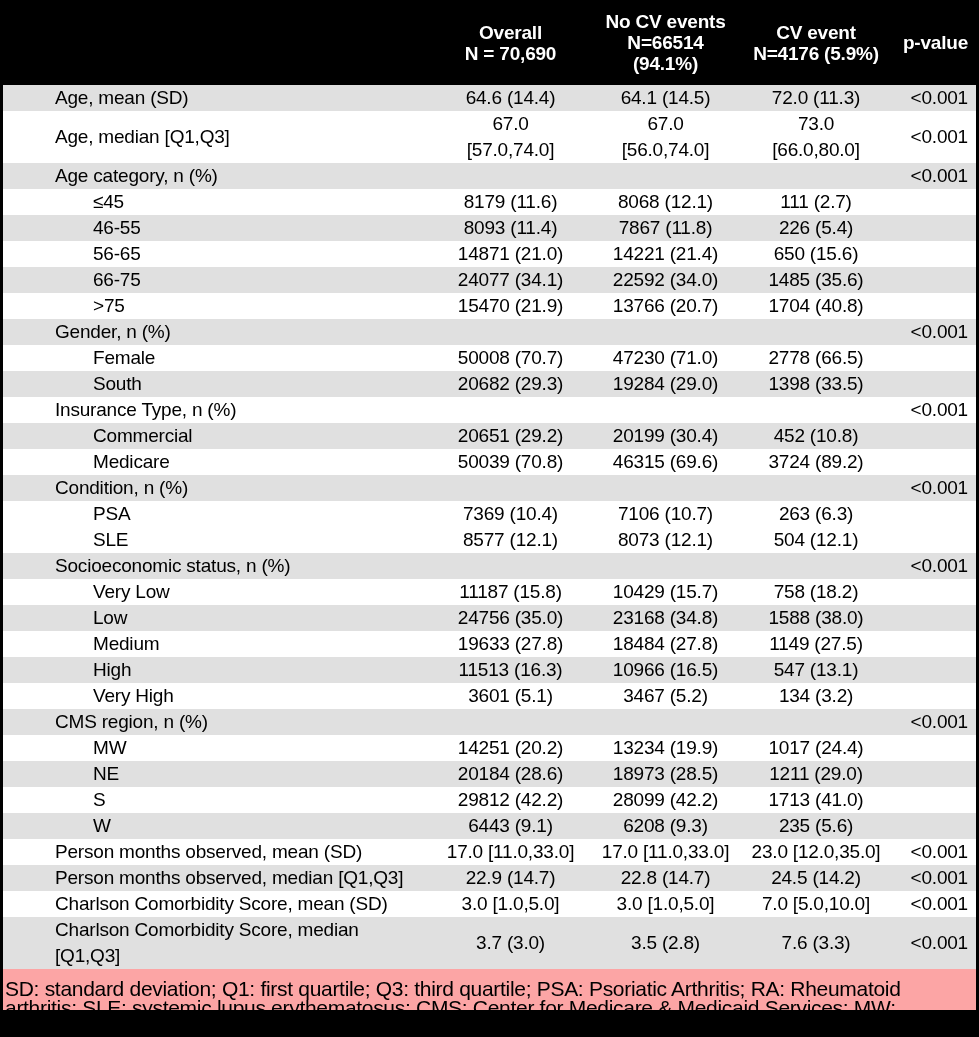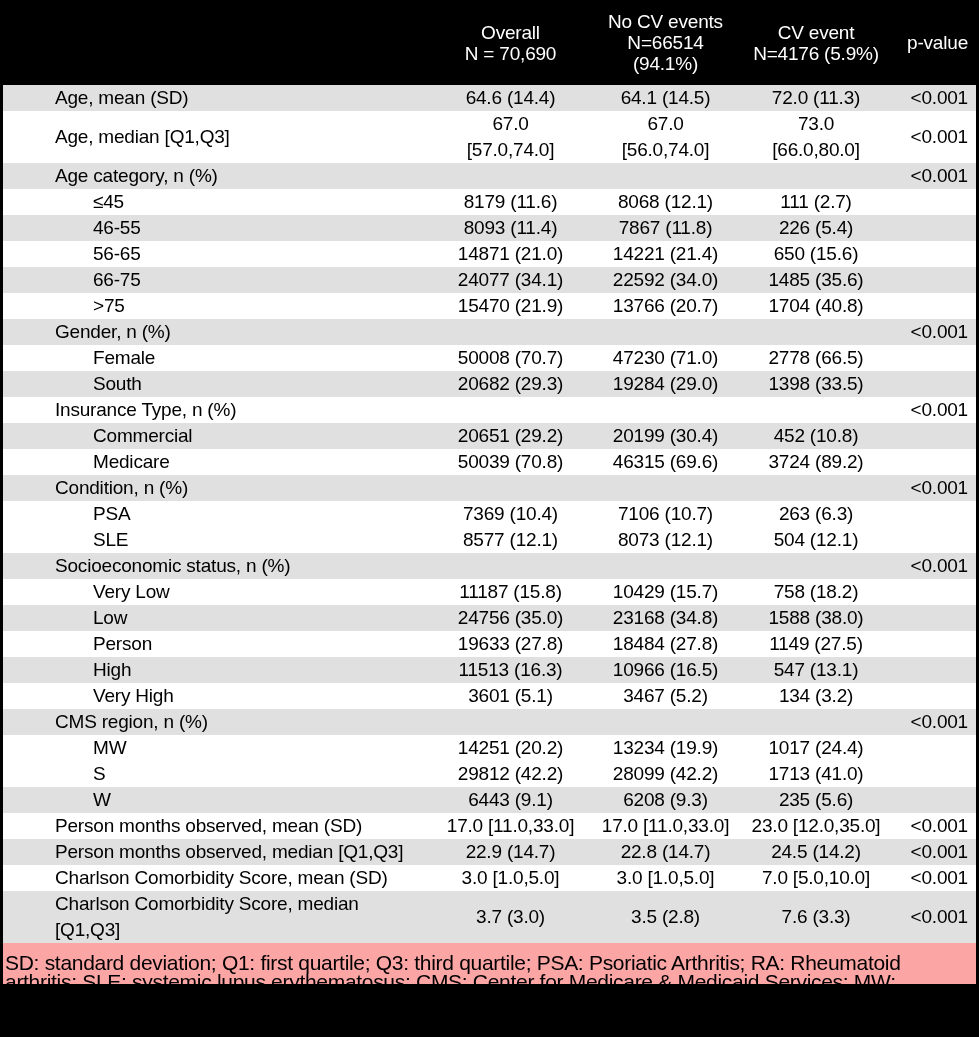--- a/index.html
+++ b/index.html
@@ -12,21 +12,21 @@
     letter-spacing: -0.2px;
   }
   .frame { padding: 0 3px; }
 
   .header {
     display: flex;
     align-items: center;
     background: #000000;
     color: #ffffff;
     height: 85px;
-    font-weight: normal;
+    font-weight: bold;
     font-size: 19px;
     line-height: 21px;
   }
   .cell { white-space: pre-line; }
   .col-label { flex: 1; padding-left: 4px; box-sizing: border-box; margin-left: 48px; }
   .col-overall { width: 155px; text-align: center; }
   .col-nocv    { width: 155px; text-align: center; }
   .col-cv      { width: 146px; text-align: center; }
   .col-p       { width: 87px; text-align: right; padding-right: 8px; box-sizing: border-box; }
 
@@ -205,21 +205,21 @@
         <div class="cell col-p"></div>
       </div>
       <div class="row alt">
         <div class="cell col-label indent">Low</div>
         <div class="cell col-overall">24756 (35.0)</div>
         <div class="cell col-nocv">23168 (34.8)</div>
         <div class="cell col-cv">1588 (38.0)</div>
         <div class="cell col-p"></div>
       </div>
       <div class="row">
-        <div class="cell col-label indent">Person</div>
+        <div class="cell col-label indent">Medium</div>
         <div class="cell col-overall">19633 (27.8)</div>
         <div class="cell col-nocv">18484 (27.8)</div>
         <div class="cell col-cv">1149 (27.5)</div>
         <div class="cell col-p"></div>
       </div>
       <div class="row alt">
         <div class="cell col-label indent">High</div>
         <div class="cell col-overall">11513 (16.3)</div>
         <div class="cell col-nocv">10966 (16.5)</div>
         <div class="cell col-cv">547 (13.1)</div>
@@ -237,20 +237,27 @@
         <div class="cell col-overall"></div>
         <div class="cell col-nocv"></div>
         <div class="cell col-cv"></div>
         <div class="cell col-p">&lt;0.001</div>
       </div>
       <div class="row">
         <div class="cell col-label indent">MW</div>
         <div class="cell col-overall">14251 (20.2)</div>
         <div class="cell col-nocv">13234 (19.9)</div>
         <div class="cell col-cv">1017 (24.4)</div>
+        <div class="cell col-p"></div>
+      </div>
+      <div class="row alt">
+        <div class="cell col-label indent">NE</div>
+        <div class="cell col-overall">20184 (28.6)</div>
+        <div class="cell col-nocv">18973 (28.5)</div>
+        <div class="cell col-cv">1211 (29.0)</div>
         <div class="cell col-p"></div>
       </div>
       <div class="row">
         <div class="cell col-label indent">S</div>
         <div class="cell col-overall">29812 (42.2)</div>
         <div class="cell col-nocv">28099 (42.2)</div>
         <div class="cell col-cv">1713 (41.0)</div>
         <div class="cell col-p"></div>
       </div>
       <div class="row alt">

